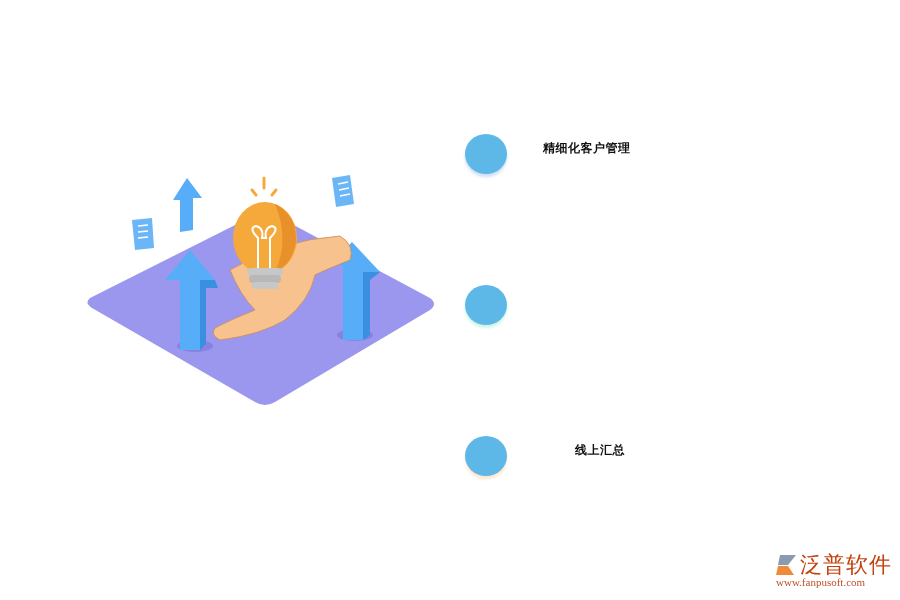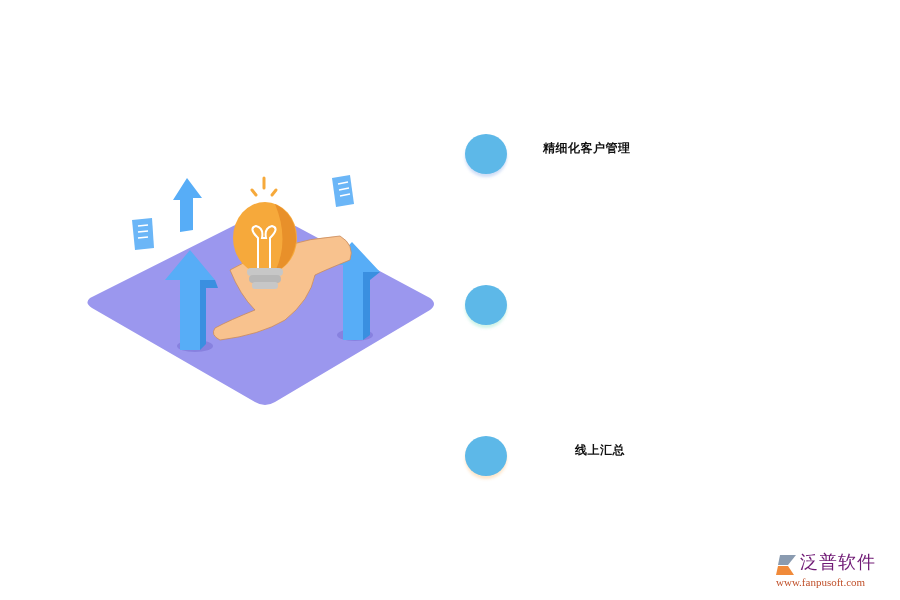--- a/index.html
+++ b/index.html
@@ -5,21 +5,21 @@
     * { margin:0; padding:0; box-sizing:border-box; }
     body { width:900px; height:600px; background:#ffffff; position:relative; overflow:hidden; font-family:"DejaVu Sans", sans-serif; }
     .illus { position:absolute; left:80px; top:170px; width:360px; height:250px; }
     .item { position:absolute; left:465px; width:420px; height:44px; }
     .dot { position:absolute; left:0; top:0; width:42px; height:40px; border-radius:50%; background:#5db8e8; }
     .dot.s1 { box-shadow:0 3px 3px rgba(120,160,230,0.35); }
     .dot.s2 { box-shadow:0 3px 3px rgba(120,220,190,0.35); }
     .dot.s3 { box-shadow:0 3px 3px rgba(250,200,140,0.45); }
     .label { position:absolute; top:6px; font-size:12px; font-weight:bold; color:#111; white-space:nowrap; letter-spacing:0.5px; }
     .logo { position:absolute; left:768px; top:552px; width:125px; height:42px; }
-    .logo-text { position:absolute; left:32px; top:-2px; font-size:18px; color:#701a75; letter-spacing:1px; }
+    .logo-text { position:absolute; left:32px; top:-2px; font-size:22px; color:#c2410c; letter-spacing:1px; }
     .logo-url { position:absolute; left:8px; top:24px; font-family:Liberation Serif, serif; font-size:11px; color:#c0502a; }
     .logo-icon { position:absolute; left:6px; top:2px; }
   </style>
 </head>
 <body>
 
 <div class="illus">
   <svg width="360" height="250" viewBox="0 0 360 250">
 
     <path d="M10,128 L175,45 Q185,40 195,45 L350,128 Q358,134 350,140 L195,232 Q185,238 175,232 L12,138 Q4,133 10,128 Z" fill="#9b97ee"></path>

